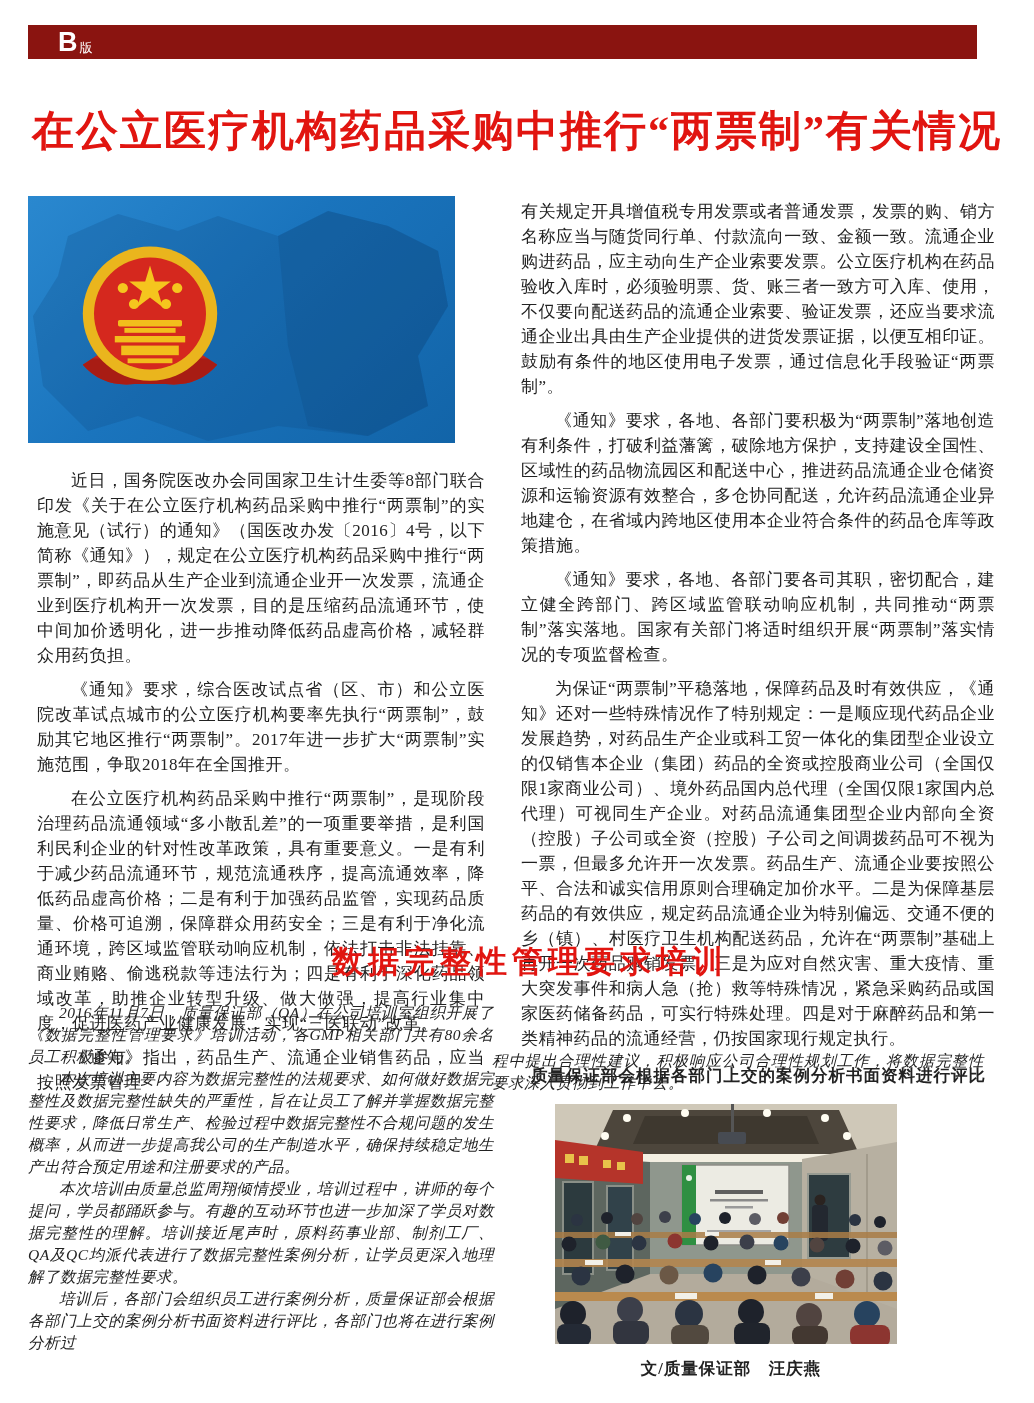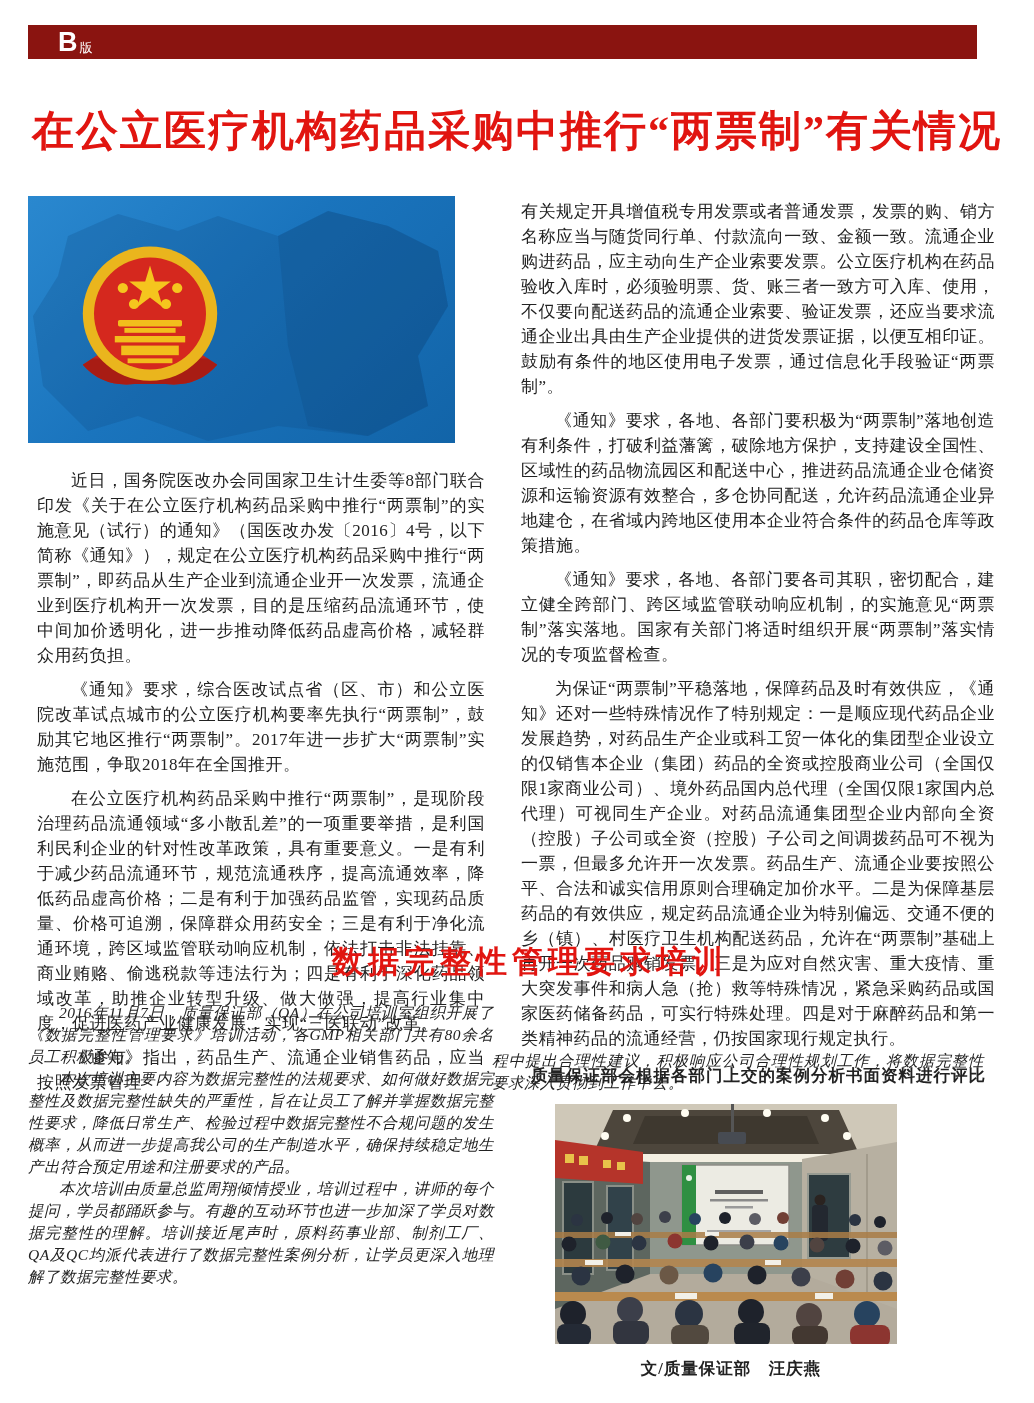--- a/index.html
+++ b/index.html
@@ -97,31 +97,32 @@
       <p>近日，国务院医改办会同国家卫生计生委等8部门联合印发《关于在公立医疗机构药品采购中推行“两票制”的实施意见（试行）的通知》（国医改办发〔2016〕4号，以下简称《通知》），规定在公立医疗机构药品采购中推行“两票制”，即药品从生产企业到流通企业开一次发票，流通企业到医疗机构开一次发票，目的是压缩药品流通环节，使中间加价透明化，进一步推动降低药品虚高价格，减轻群众用药负担。</p>
       <p>《通知》要求，综合医改试点省（区、市）和公立医院改革试点城市的公立医疗机构要率先执行“两票制”，鼓励其它地区推行“两票制”。2017年进一步扩大“两票制”实施范围，争取2018年在全国推开。</p>
       <p>在公立医疗机构药品采购中推行“两票制”，是现阶段治理药品流通领域“多小散乱差”的一项重要举措，是利国利民利企业的针对性改革政策，具有重要意义。一是有利于减少药品流通环节，规范流通秩序，提高流通效率，降低药品虚高价格；二是有利于加强药品监管，实现药品质量、价格可追溯，保障群众用药安全；三是有利于净化流通环境，跨区域监管联动响应机制，依法打击非法挂靠、商业贿赂、偷逃税款等违法行为；四是有利于深化药品领域改革，助推企业转型升级、做大做强，提高行业集中度，促进医药产业健康发展，实现“三医联动”改革。</p>
       <p>《通知》指出，药品生产、流通企业销售药品，应当按照发票管理</p>
     </div>
   </div>
 
   <div class="col a1-right">
     <p class="cont">有关规定开具增值税专用发票或者普通发票，发票的购、销方名称应当与随货同行单、付款流向一致、金额一致。流通企业购进药品，应主动向生产企业索要发票。公立医疗机构在药品验收入库时，必须验明票、货、账三者一致方可入库、使用，不仅要向配送药品的流通企业索要、验证发票，还应当要求流通企业出具由生产企业提供的进货发票证据，以便互相印证。鼓励有条件的地区使用电子发票，通过信息化手段验证“两票制”。</p>
     <p>《通知》要求，各地、各部门要积极为“两票制”落地创造有利条件，打破利益藩篱，破除地方保护，支持建设全国性、区域性的药品物流园区和配送中心，推进药品流通企业仓储资源和运输资源有效整合，多仓协同配送，允许药品流通企业异地建仓，在省域内跨地区使用本企业符合条件的药品仓库等政策措施。</p>
-    <p>《通知》要求，各地、各部门要各司其职，密切配合，建立健全跨部门、跨区域监管联动响应机制，的实施意见“两票制”落实落地。国家有关部门将适时组织开展“两票制”落实情况的专项监督检查。</p>
+    <p>《通知》要求，各地、各部门要各司其职，密切配合，建立健全跨部门、跨区域监管联动响应机制，共同推动“两票制”落实落地。国家有关部门将适时组织开展“两票制”落实情况的专项监督检查。</p>
     <p>为保证“两票制”平稳落地，保障药品及时有效供应，《通知》还对一些特殊情况作了特别规定：一是顺应现代药品企业发展趋势，对药品生产企业或科工贸一体化的集团型企业设立的仅销售本企业（集团）药品的全资或控股商业公司（全国仅限1家商业公司）、境外药品国内总代理（全国仅限1家国内总代理）可视同生产企业。对药品流通集团型企业内部向全资（控股）子公司或全资（控股）子公司之间调拨药品可不视为一票，但最多允许开一次发票。药品生产、流通企业要按照公平、合法和诚实信用原则合理确定加价水平。二是为保障基层药品的有效供应，规定药品流通企业为特别偏远、交通不便的乡（镇）、村医疗卫生机构配送药品，允许在“两票制”基础上再开一次药品购销发票。三是为应对自然灾害、重大疫情、重大突发事件和病人急（抢）救等特殊情况，紧急采购药品或国家医药储备药品，可实行特殊处理。四是对于麻醉药品和第一类精神药品的流通经营，仍按国家现行规定执行。</p>
     <div class="attribution">质量保证部会根据各部门上交的案例分析书面资料进行评比</div>
   </div>
 
   <h2 class="headline2">数据完整性管理要求培训</h2>
 
   <div class="col a2-left">
     <p>2016年11月7日，质量保证部（QA）在公司培训室组织开展了《数据完整性管理要求》培训活动，各GMP相关部门共有80余名员工积极参与。</p>
     <p>本次培训主要内容为数据完整性的法规要求、如何做好数据完整性及数据完整性缺失的严重性，旨在让员工了解并掌握数据完整性要求，降低日常生产、检验过程中数据完整性不合规问题的发生概率，从而进一步提高我公司的生产制造水平，确保持续稳定地生产出符合预定用途和注册要求的产品。</p>
     <p>本次培训由质量总监周翔倾情授业，培训过程中，讲师的每个提问，学员都踊跃参与。有趣的互动环节也进一步加深了学员对数据完整性的理解。培训接近尾声时，原料药事业部、制剂工厂、QA及QC均派代表进行了数据完整性案例分析，让学员更深入地理解了数据完整性要求。</p>
+    <p>培训后，各部门会组织员工进行案例分析，质量保证部会根据各部门上交的案例分析书面资料进行评比，各部门也将在进行案例分析过</p>
   </div>
 
   <div class="col a2-right">
     <p class="cont">程中提出合理性建议，积极响应公司合理性规划工作，将数据完整性要求深入贯彻到工作中去。</p>
 
     <div class="photo-wrap">
       <svg width="342" height="240" viewBox="0 0 342 240">
 
         <rect x="0" y="0" width="342" height="240" fill="#b3ab9c"></rect>
         <rect x="95" y="55" width="152" height="115" fill="#8f978d"></rect>

